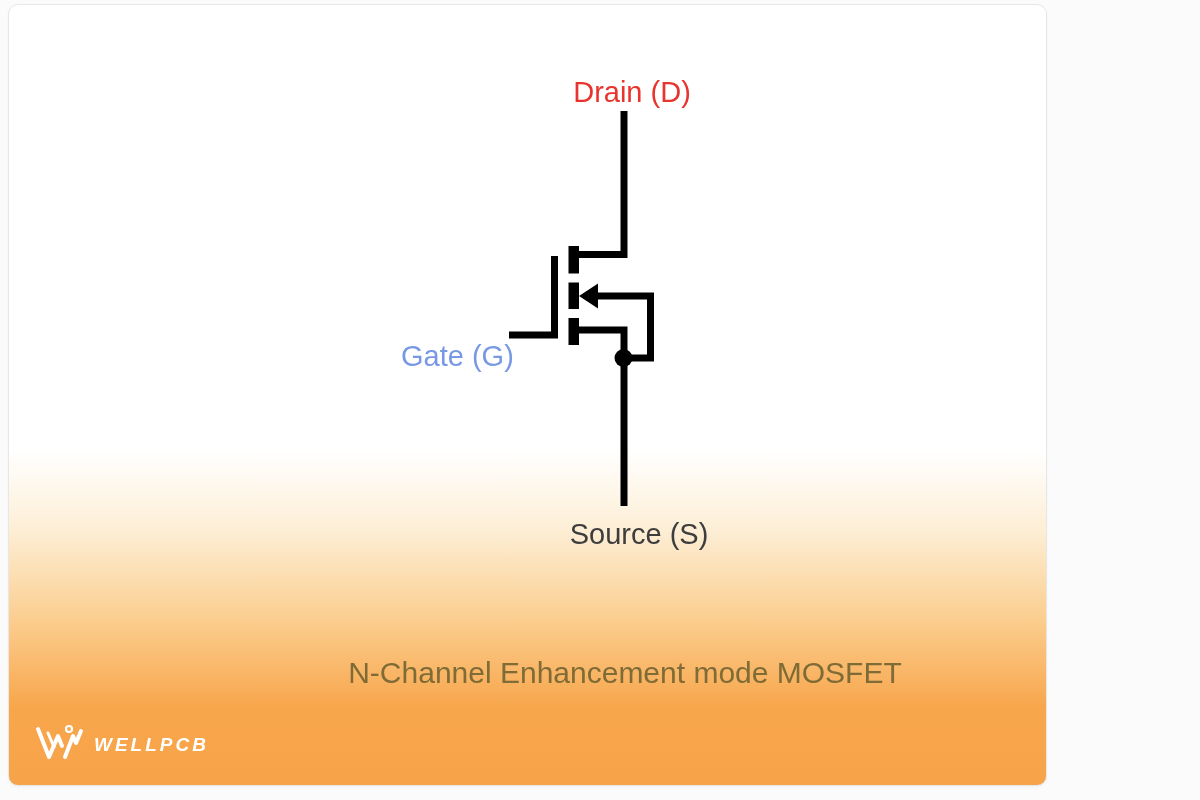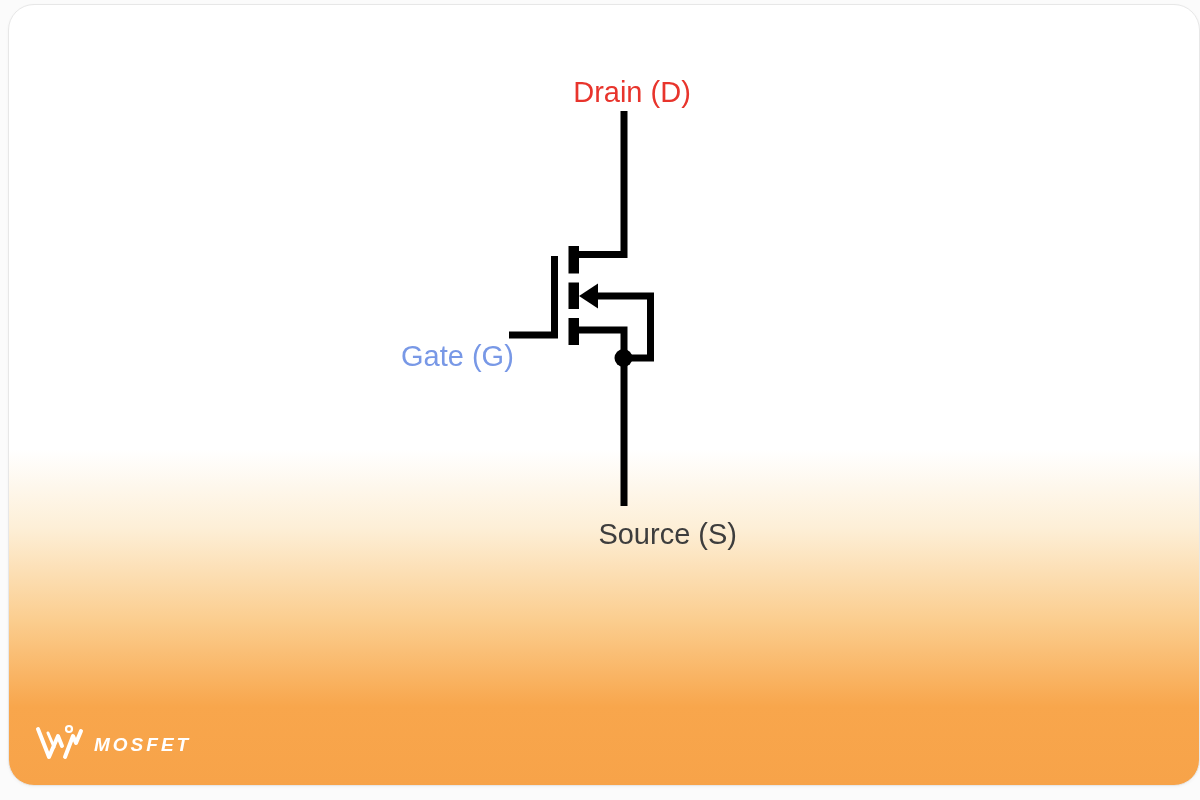--- a/index.html
+++ b/index.html
@@ -9,34 +9,34 @@
   }
   *{margin:0;padding:0;box-sizing:border-box;}
   html,body{width:1200px;height:800px;}
   body{
     background:var(--page-bg);
     font-family:"Liberation Sans", sans-serif;
     position:relative;
     overflow:hidden;
   }
   .card{
-    position:absolute; left:8px; top:4px; width:1192px; height:782px;
-    border-radius:26px;
+    position:absolute; left:8px; top:4px; width:1039px; height:782px;
+    border-radius:10px;
     border:1px solid var(--card-border);
     background:linear-gradient(180deg,
       #ffffff 0%, #ffffff 57%,
       #fdefd7 67%, #fbcd8e 79%,
       var(--orange) 90%, #f7a349 100%);
     box-shadow:0 1px 3px rgba(0,0,0,0.04);
   }
   .abs{position:absolute;}
   .label{font-size:29px; line-height:34px; white-space:nowrap;}
   .drain-label{left:543px; top:70px; width:160px; text-align:center; color:var(--red);}
   .gate-label{left:392px; top:334px; color:var(--blue);}
-  .source-label{left:558px; top:512px; width:170px; text-align:right; color:var(--dark);}
+  .source-label{left:545px; top:512px; width:170px; text-align:center; color:var(--dark);}
   .caption{
     left:336px; top:650px; width:560px; text-align:center;
     font-size:30px; line-height:36px; color:var(--olive); white-space:nowrap;
   }
   .symbol-svg{left:492px; top:96px; width:230px; height:420px; color:var(--black);}
   .logo{
     left:26px; top:714px; height:48px;
     display:flex; align-items:center; gap:9px; color:var(--white);
   }
   .logo-icon{width:50px; height:40px;}
@@ -66,24 +66,25 @@
 
     <path d="M576,329 L623,329 L623,505" stroke="currentColor" stroke-width="7"></path>
 
     <circle cx="622.5" cy="357" r="9" fill="currentColor"></circle>
   </svg>
 
   <div class="abs label drain-label">Drain (D)</div>
   <div class="abs label gate-label">Gate (G)</div>
   <div class="abs label source-label">Source (S)</div>
 
+  <div class="abs caption">N-Channel Enhancement mode MOSFET</div>
 
   <div class="abs logo">
     <svg class="logo-icon" viewBox="0 0 50 40" fill="none">
       <path d="M3,6 L14,34 L23,13 L27,23" stroke="currentColor" stroke-width="4" stroke-linecap="round" stroke-linejoin="round"></path>
       <path d="M13,10 L19,24" stroke="currentColor" stroke-width="3" stroke-linecap="round"></path>
       <path d="M30,34 L38,13 L41,20 L46,8" stroke="currentColor" stroke-width="4" stroke-linecap="round" stroke-linejoin="round"></path>
       <circle cx="34" cy="6" r="3" stroke="currentColor" stroke-width="2.2"></circle>
     </svg>
-    <span class="logo-text">MOSFET</span>
+    <span class="logo-text">WELLPCB</span>
   </div>
 
 </div>
 
 </body></html>

